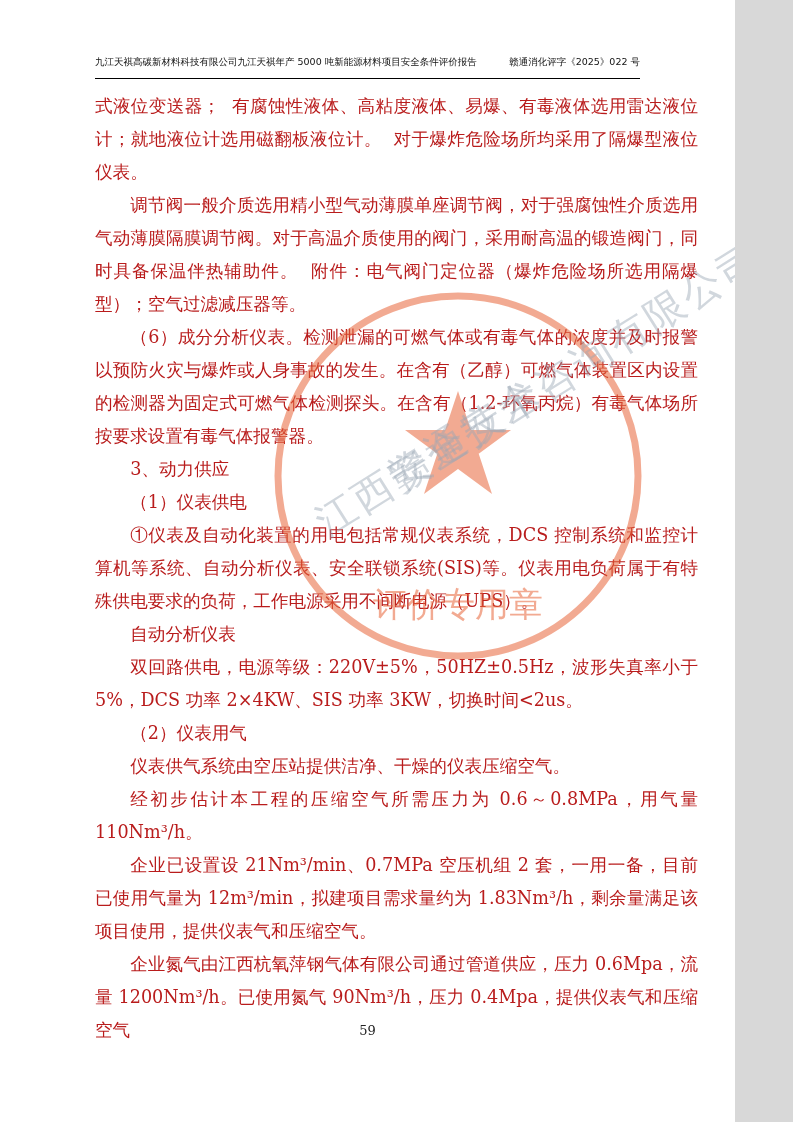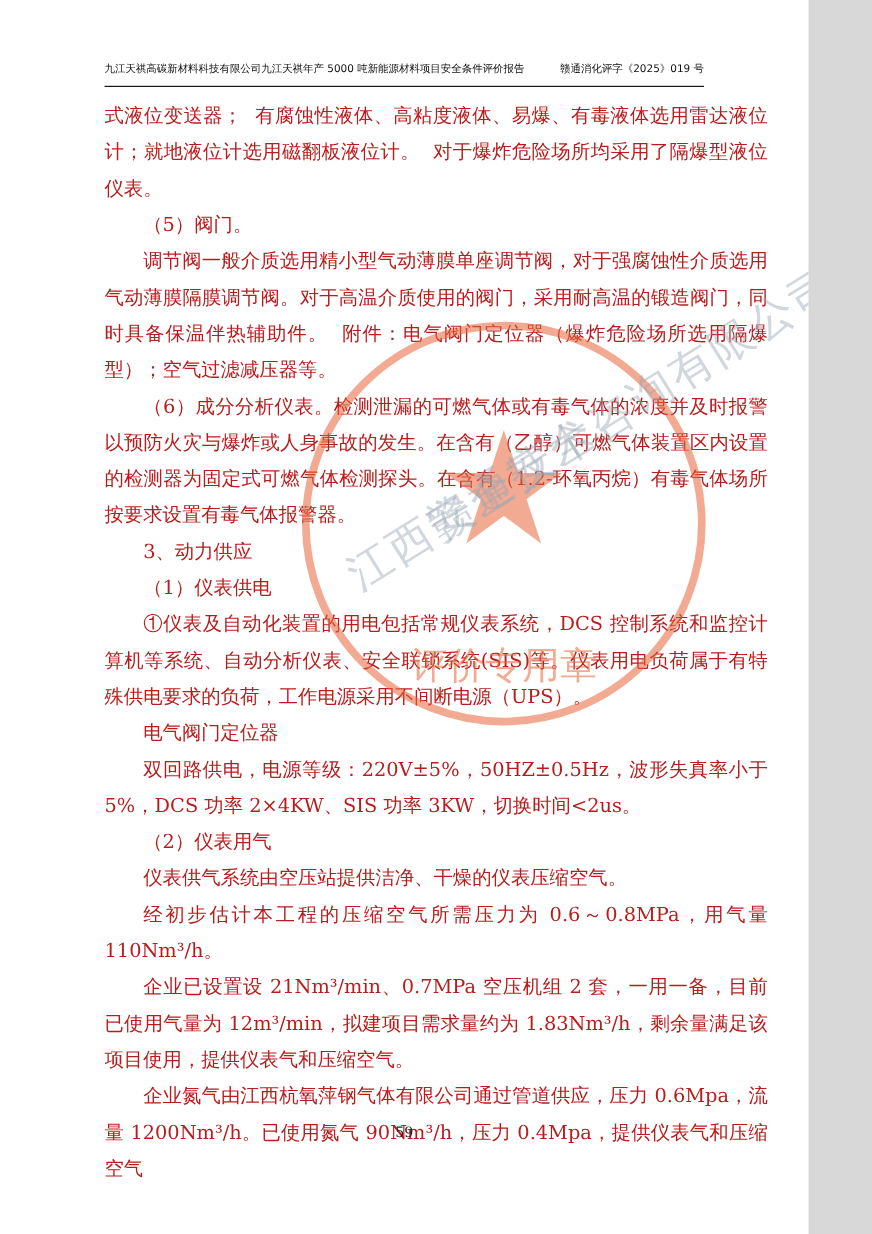--- a/index.html
+++ b/index.html
@@ -102,33 +102,32 @@
   .wm1 { left: 360px; top: 340px; }
   .wm2 { left: 300px; top: 430px; }
 </style>
 </head>
 <body>
 
 <div class="page">
 
   <div class="header">
     <div class="header-left">九江天祺高碳新材料科技有限公司九江天祺年产 5000 吨新能源材料项目安全条件评价报告</div>
-    <div class="header-right">赣通消化评字《2025》019 号</div>
+    <div class="header-right">赣通消化评字《2025》022 号</div>
   </div>
   <div class="header-rule"></div>
 
   <div class="content">
     <p class="ind-0">式液位变送器；  有腐蚀性液体、高粘度液体、易爆、有毒液体选用雷达液位计；就地液位计选用磁翻板液位计。  对于爆炸危险场所均采用了隔爆型液位仪表。</p>
-    <p class="ind">（5）阀门。</p>
     <p class="ind">调节阀一般介质选用精小型气动薄膜单座调节阀，对于强腐蚀性介质选用气动薄膜隔膜调节阀。对于高温介质使用的阀门，采用耐高温的锻造阀门，同时具备保温伴热辅助件。  附件：电气阀门定位器（爆炸危险场所选用隔爆型）；空气过滤减压器等。</p>
     <p class="ind">（6）成分分析仪表。检测泄漏的可燃气体或有毒气体的浓度并及时报警以预防火灾与爆炸或人身事故的发生。在含有（乙醇）可燃气体装置区内设置的检测器为固定式可燃气体检测探头。在含有（1.2-环氧丙烷）有毒气体场所按要求设置有毒气体报警器。</p>
     <p class="ind">3、动力供应</p>
     <p class="ind">（1）仪表供电</p>
     <p class="ind">①仪表及自动化装置的用电包括常规仪表系统，DCS 控制系统和监控计算机等系统、自动分析仪表、安全联锁系统(SIS)等。仪表用电负荷属于有特殊供电要求的负荷，工作电源采用不间断电源（UPS）。</p>
-    <p class="ind">电气阀门定位器</p>
+    <p class="ind">自动分析仪表</p>
     <p class="ind">双回路供电，电源等级：220V±5%，50HZ±0.5Hz，波形失真率小于 5%，DCS 功率 2×4KW、SIS 功率 3KW，切换时间&lt;2us。</p>
     <p class="ind">（2）仪表用气</p>
     <p class="ind">仪表供气系统由空压站提供洁净、干燥的仪表压缩空气。</p>
     <p class="ind">经初步估计本工程的压缩空气所需压力为 0.6～0.8MPa，用气量 110Nm³/h。</p>
     <p class="ind">企业已设置设 21Nm³/min、0.7MPa 空压机组 2 套，一用一备，目前已使用气量为 12m³/min，拟建项目需求量约为 1.83Nm³/h，剩余量满足该项目使用，提供仪表气和压缩空气。</p>
     <p class="ind">企业氮气由江西杭氧萍钢气体有限公司通过管道供应，压力 0.6Mpa，流量 1200Nm³/h。已使用氮气 90Nm³/h，压力 0.4Mpa，提供仪表气和压缩空气</p>
   </div>
 
   <div class="seal">
     <svg width="380" height="380" viewBox="0 0 380 380" xmlns="http://www.w3.org/2000/svg">

